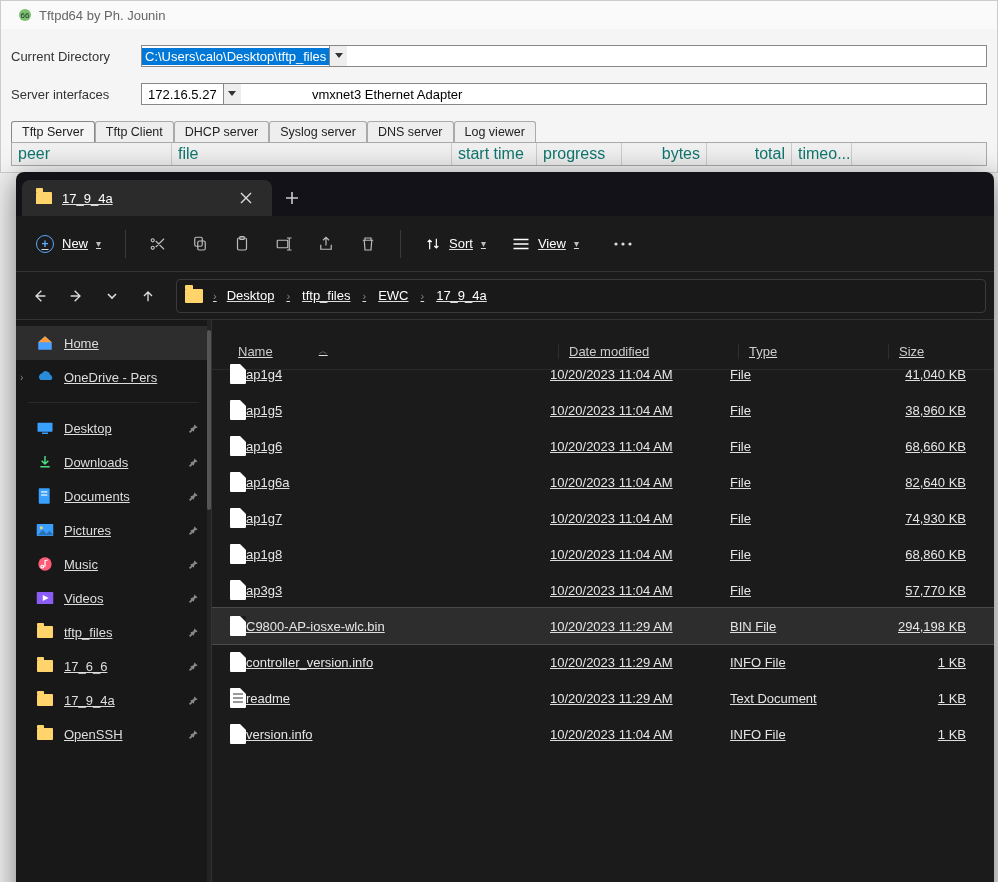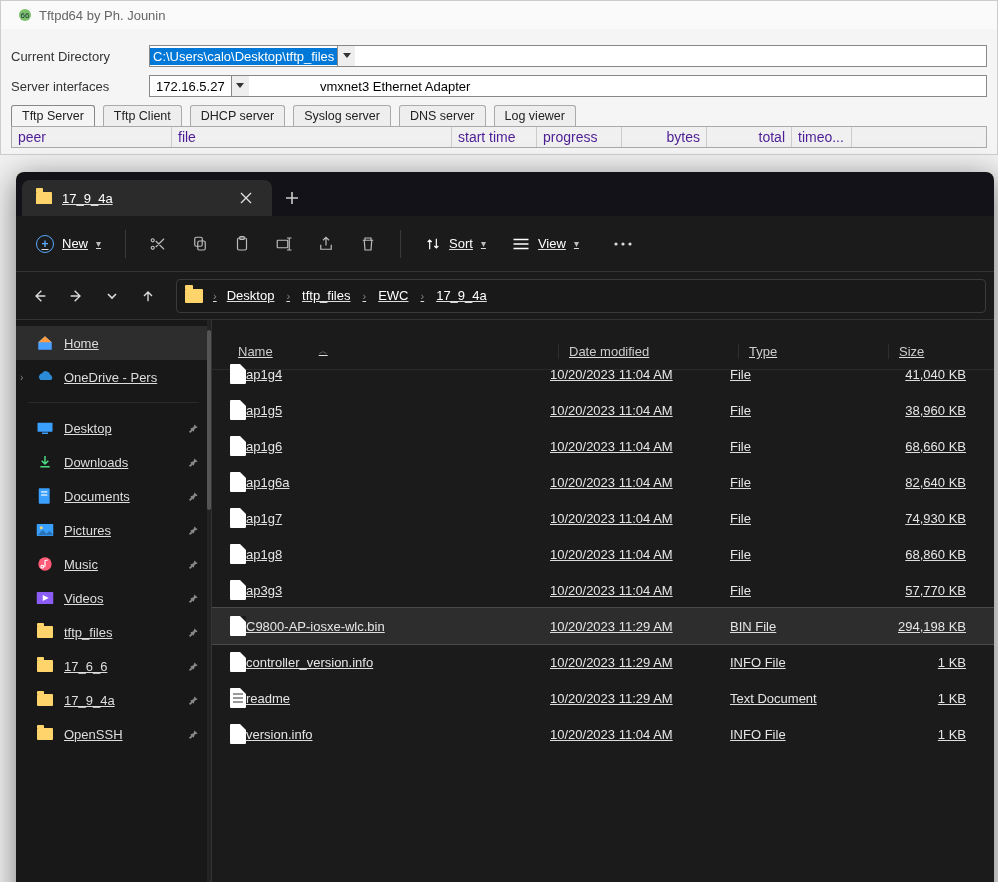--- a/index.html
+++ b/index.html
@@ -25,21 +25,21 @@
     padding: 6px 16px;
     background: #fafafa;
     color: #666;
     font-size: 13px;
   }
   .titlebar .icon {
     width: 16px; height: 16px; margin-right: 6px;
     display: inline-flex; align-items: center; justify-content: center;
   }
   .tftpd-body { padding: 16px 10px 6px 10px; }
-  .field-row { display: flex; align-items: center; margin-bottom: 8px; gap: 8px; }
+  .field-row { display: flex; align-items: center; margin-bottom: 16px; }
   .field-label { width: 130px; font-size: 13px; color: #333; }
   .field-input {
     flex: 1;
     border: 1px solid #888;
     background: #fff;
     height: 22px;
     display: flex;
     align-items: center;
     position: relative;
   }
@@ -59,41 +59,41 @@
   }
   .tftpd-tabs {
     display: flex;
     margin-top: 6px;
   }
   .tftpd-tab {
     padding: 3px 10px;
     border: 1px solid #aaa;
     border-bottom: none;
     background: #eee;
-    margin-right: 8px;
+    margin-right: 0;
     font-size: 12.5px;
     color: #222;
     cursor: pointer;
     border-radius: 3px 3px 0 0;
     position: relative;
   }
   .tftpd-tab.active {
     background: #f5f5f5;
     font-weight: 400;
     z-index: 2;
     border-color: #888;
   }
   .tftpd-grid-header {
     display: grid;
     grid-template-columns: 160px 280px 85px 85px 85px 85px 60px;
     border: 1px solid #aaa;
     background: #f0f0f0;
   }
   .tftpd-grid-header .col {
-    padding: 2px 6px; border-right: 1px solid #ccc; font-size: 14px; color: #4c1d95;
+    padding: 2px 6px; border-right: 1px solid #ccc; font-size: 16px; color: #0f766e;
   }
   .tftpd-grid-header .col.right { text-align: right; }
 
   
   .explorer {
     position: absolute;
     left: 16px;
     top: 172px;
     width: 978px;
     height: 770px;

